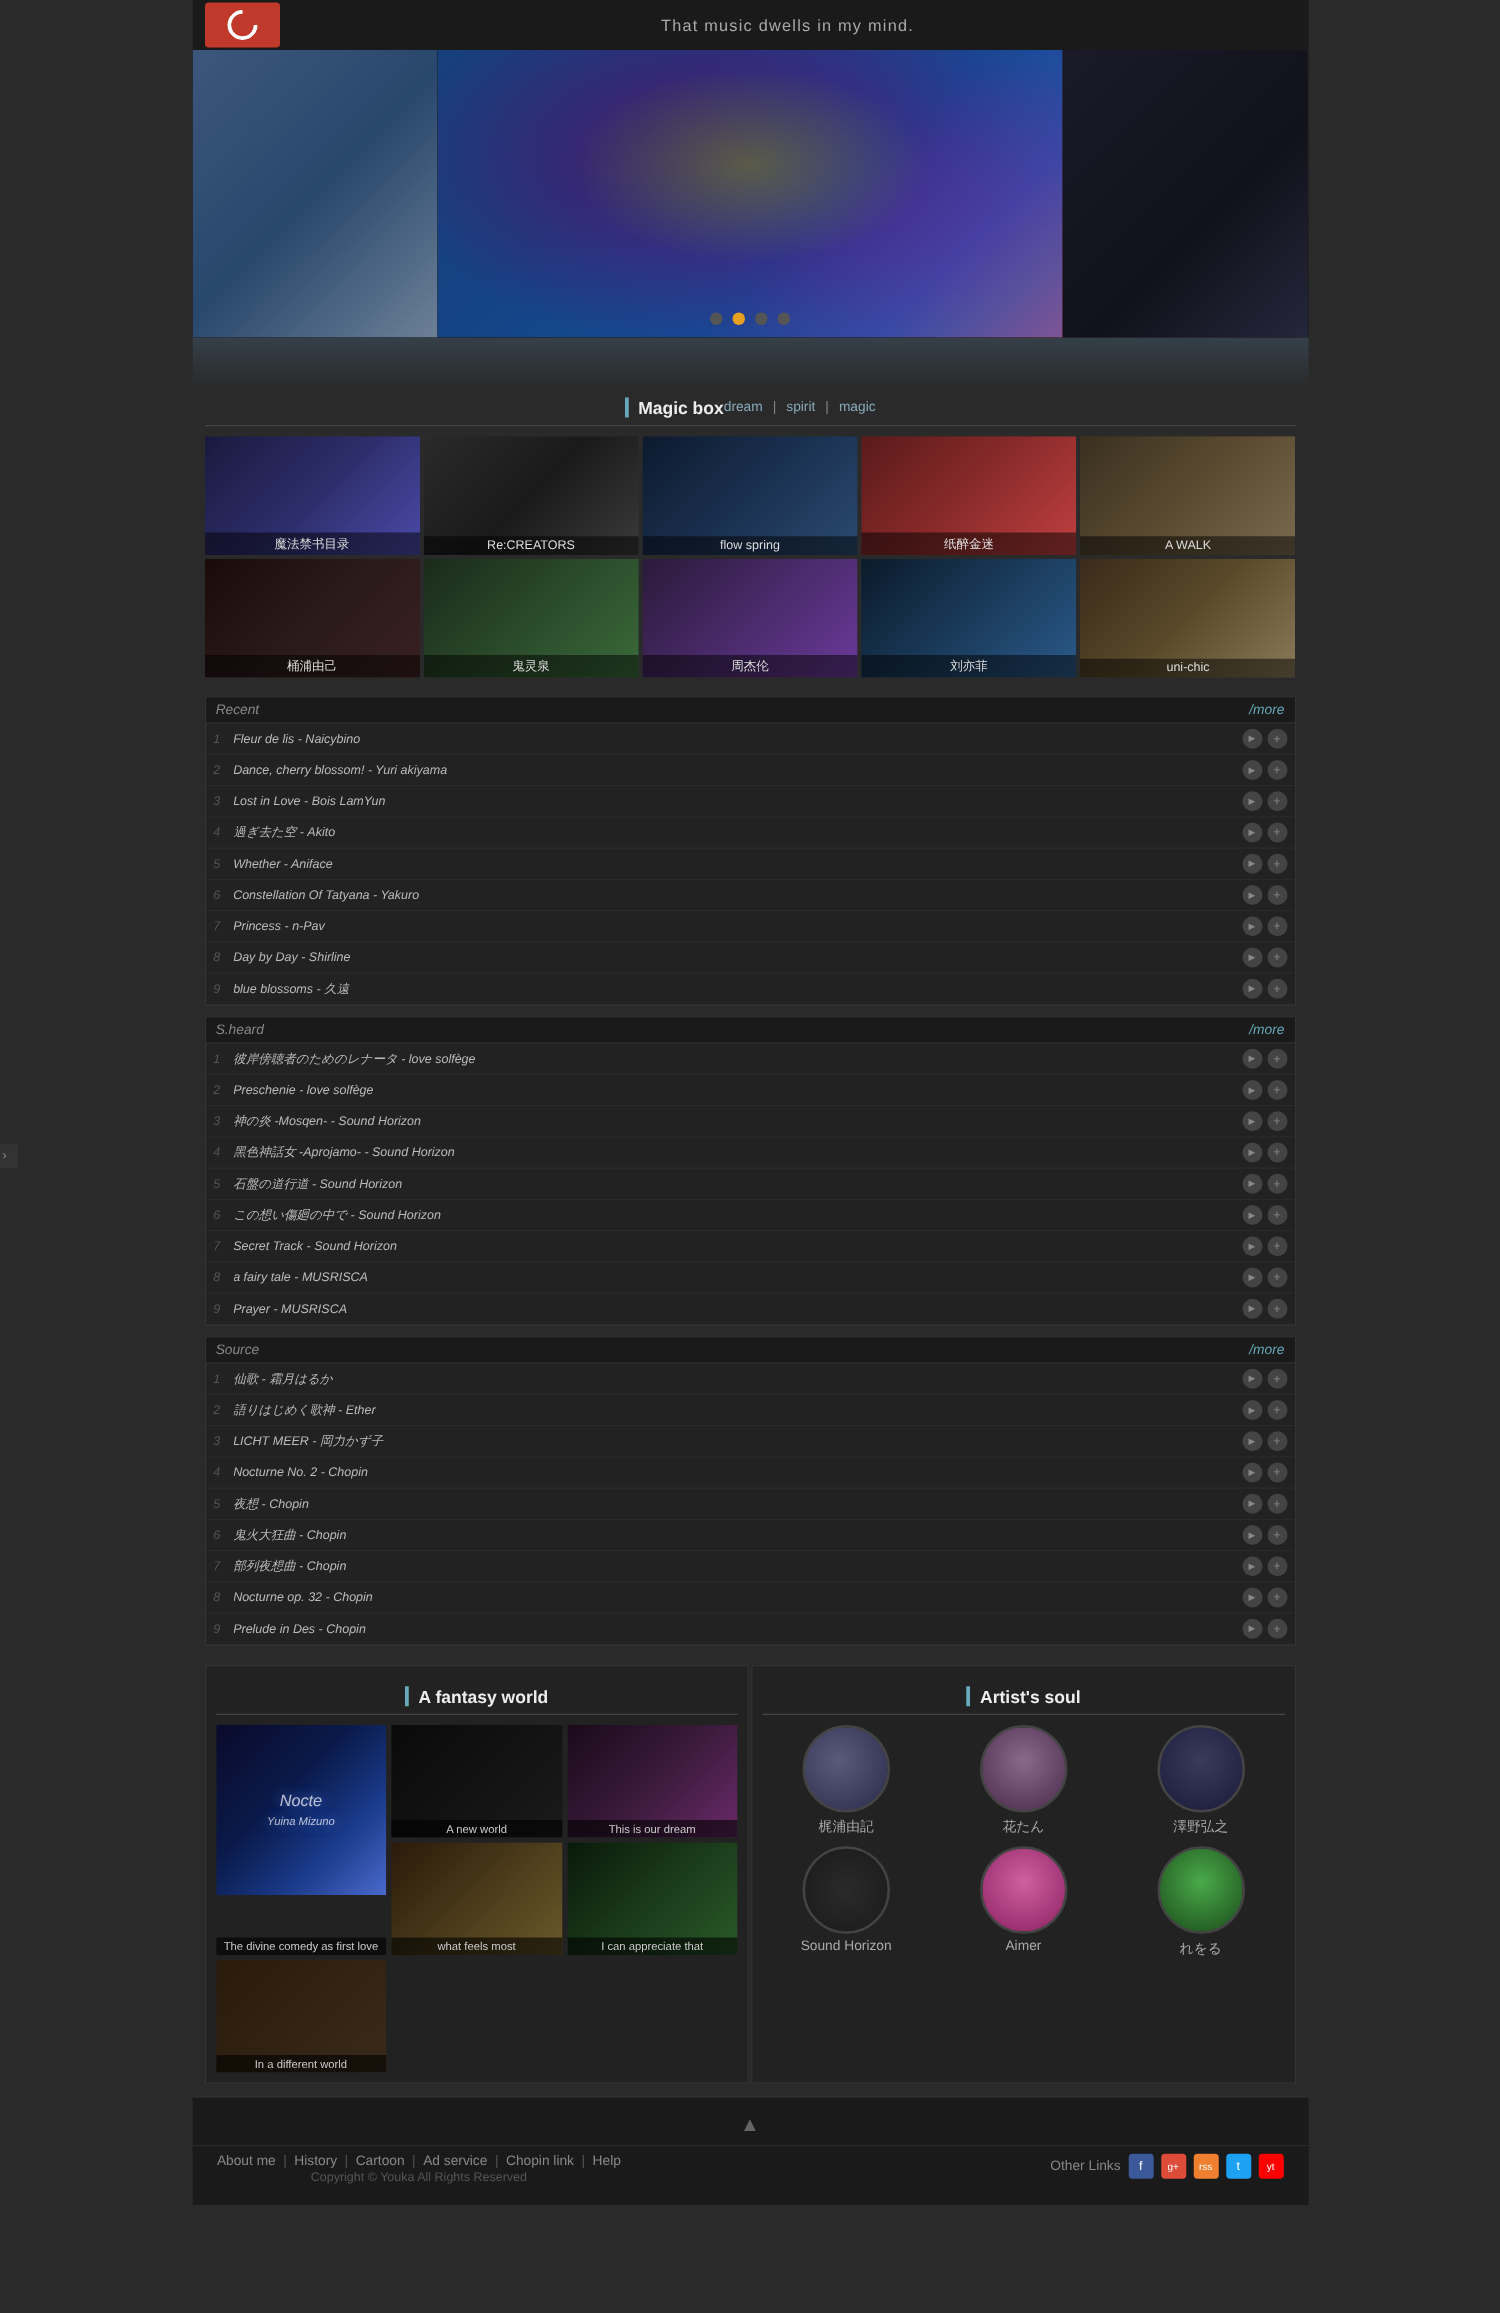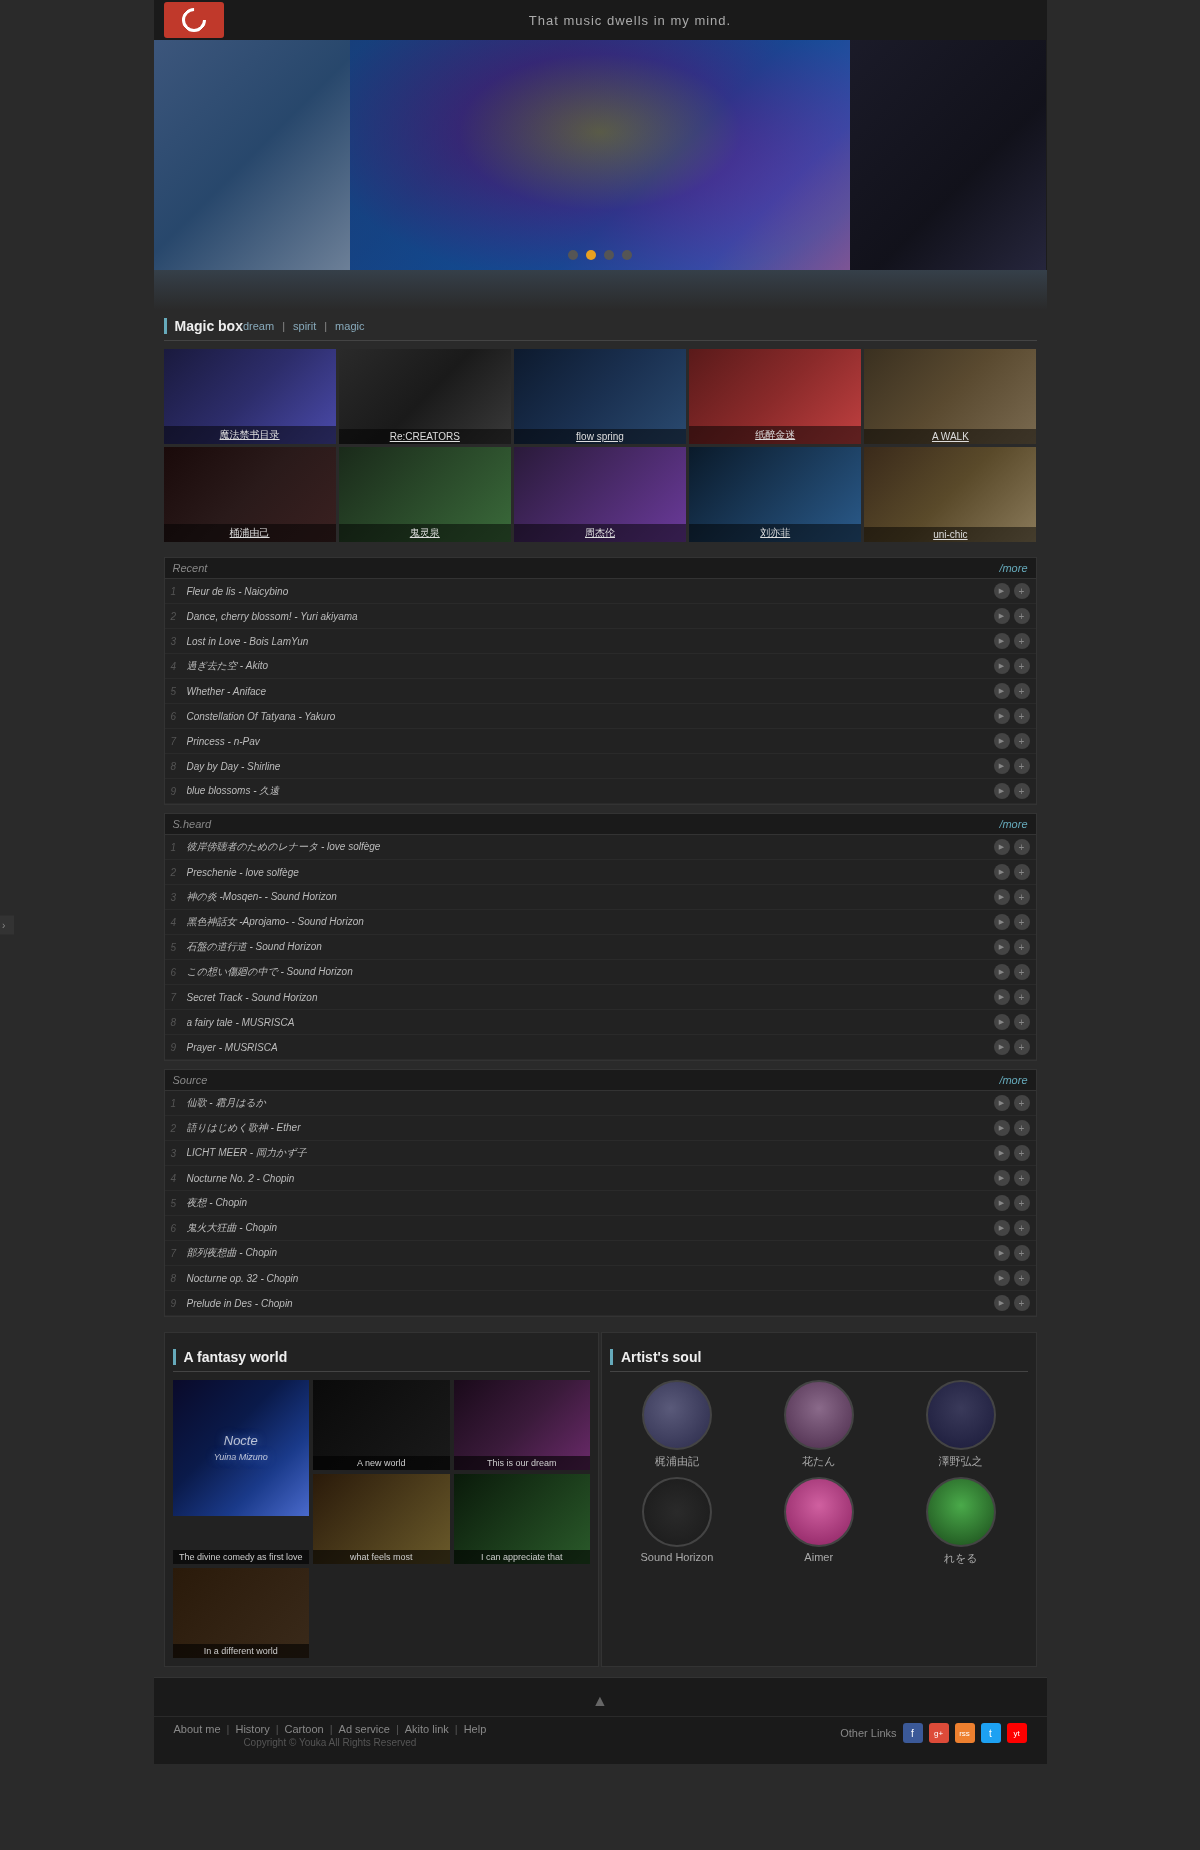--- a/index.html
+++ b/index.html
@@ -110,21 +110,21 @@
 
     
     .main-content {
       padding: 0 10px;
     }
 
     
     .section-header {
       display: flex;
       align-items: center;
-      justify-content: flex-start;
+      justify-content: center;
       padding: 8px 0 6px 0;
       border-bottom: 1px solid #444;
       margin-bottom: 8px;
     }
     .section-title {
       color: #eee;
       font-size: 14px;
       font-weight: bold;
     }
     .section-links {
@@ -162,21 +162,20 @@
     .magic-item-label {
       position: absolute;
       bottom: 0;
       left: 0;
       right: 0;
       background: rgba(0,0,0,0.5);
       color: #ddd;
       font-size: 10px;
       padding: 2px 20px;
       text-align: center;
-      text-decoration: underline;
     }
 
     
     .mg1 { background: linear-gradient(135deg, #1a1a3e 0%, #2d2d6b 50%, #4a4aaa 100%); }
     .mg2 { background: linear-gradient(135deg, #2a2a2a 0%, #1a1a1a 50%, #3a3a3a 100%); }
     .mg3 { background: linear-gradient(135deg, #0d1a2e 0%, #1a3050 50%, #2a4a70 100%); }
     .mg4 { background: linear-gradient(135deg, #5a1a1a 0%, #8a2a2a 50%, #c04040 100%); }
     .mg5 { background: linear-gradient(135deg, #3a3020 0%, #5a4a30 50%, #7a6a50 100%); }
     .mg6 { background: linear-gradient(135deg, #1a0a0a 0%, #2a1a1a 50%, #3a2020 100%); }
     .mg7 { background: linear-gradient(135deg, #1a2a1a 0%, #2a4a2a 50%, #3a6a3a 100%); }
@@ -784,21 +783,21 @@
     <div>
       <div class="footer-left">
         <span class="footer-link">About me</span>
         <span class="footer-sep">|</span>
         <span class="footer-link">History</span>
         <span class="footer-sep">|</span>
         <span class="footer-link">Cartoon</span>
         <span class="footer-sep">|</span>
         <span class="footer-link">Ad service</span>
         <span class="footer-sep">|</span>
-        <span class="footer-link">Akito link</span>
+        <span class="footer-link">Chopin link</span>
         <span class="footer-sep">|</span>
         <span class="footer-link">Help</span>
       </div>
       <div class="footer-copyright">Copyright © Youka All Rights Reserved</div>
     </div>
     <div class="footer-right">
       <span class="other-links-label">Other Links</span>
       <span class="social-icon si-fb">f</span>
       <span class="social-icon si-g" style="font-size:8px;">g+</span>
       <span class="social-icon si-rss" style="font-size:8px;">rss</span>

